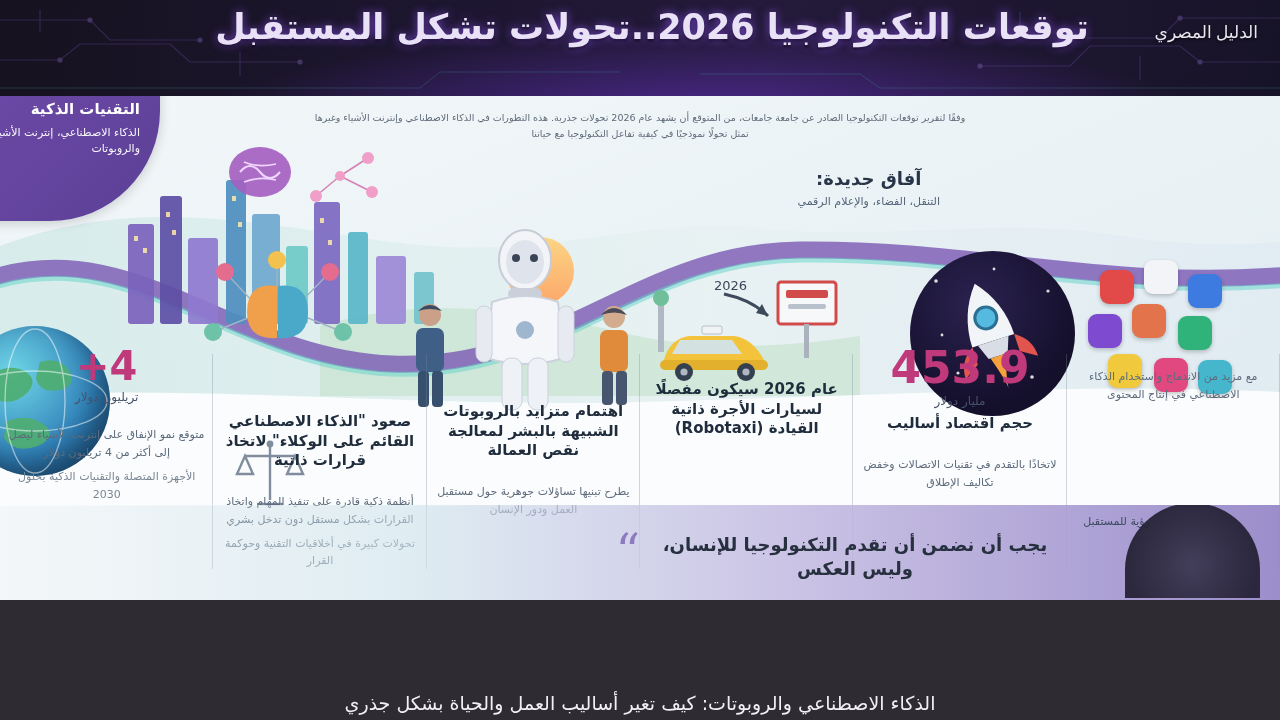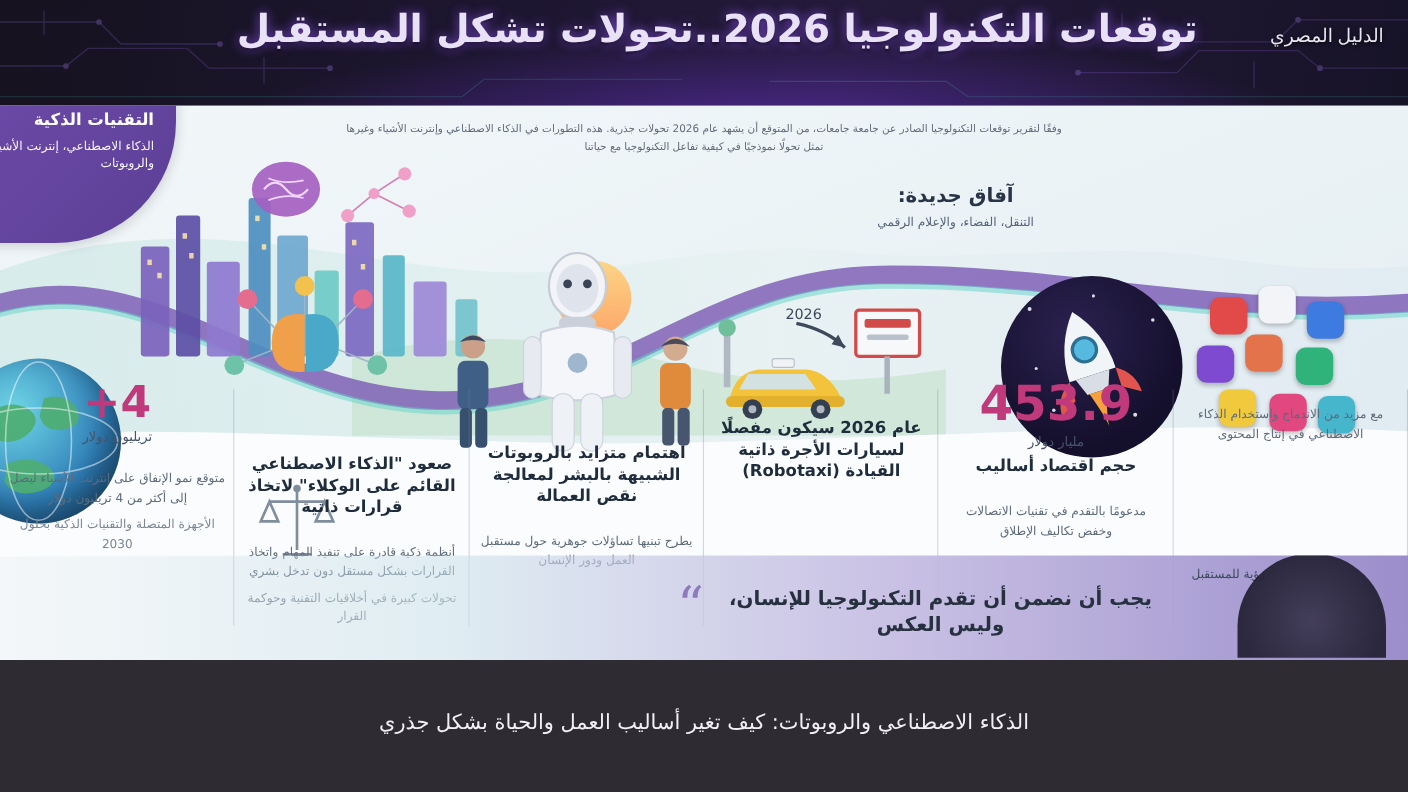--- a/index.html
+++ b/index.html
@@ -68,21 +68,21 @@
   .caption {
     position: absolute;
     left: 0;
     bottom: 0;
     width: 1280px;
     height: 120px;
     background: #2e2b33;
     color: #f2f0f4;
     direction: rtl;
     display: flex;
-    align-items: center;
+    align-items: flex-end;
     justify-content: center;
     font-size: 19px;
     z-index: 6;
   }
   .caption span { display: block; padding-bottom: 6px; }
 
   
   .info {
     position: absolute;
     top: 96px; left: 0;
@@ -555,21 +555,21 @@
       <div class="card">
         <div class="divider" style="right:0;"></div>
         <div class="title" style="margin-top:34px;">عام 2026 سيكون مفصلًا لسيارات الأجرة ذاتية القيادة (Robotaxi)</div>
       </div>
 
       <div class="card">
         <div class="divider" style="right:0;"></div>
         <div class="big" style="font-size:44px;">453.9</div>
         <div class="unit">مليار دولار</div>
         <div class="title">حجم اقتصاد أساليب</div>
-        <div class="desc">مدعومًا بالتقدم في تقنيات الاتصالات وخفض تكاليف الإطلاق</div>
+        <div class="desc">لاتخاذًا بالتقدم في تقنيات الاتصالات وخفض تكاليف الإطلاق</div>
       </div>
 
       <div class="card">
         <div class="divider" style="right:0;"></div>
         <div class="desc">مع مزيد من الاندماج واستخدام الذكاء الاصطناعي في إنتاج المحتوى</div>
       </div>
 
     </div>
 
     <div class="vision">

